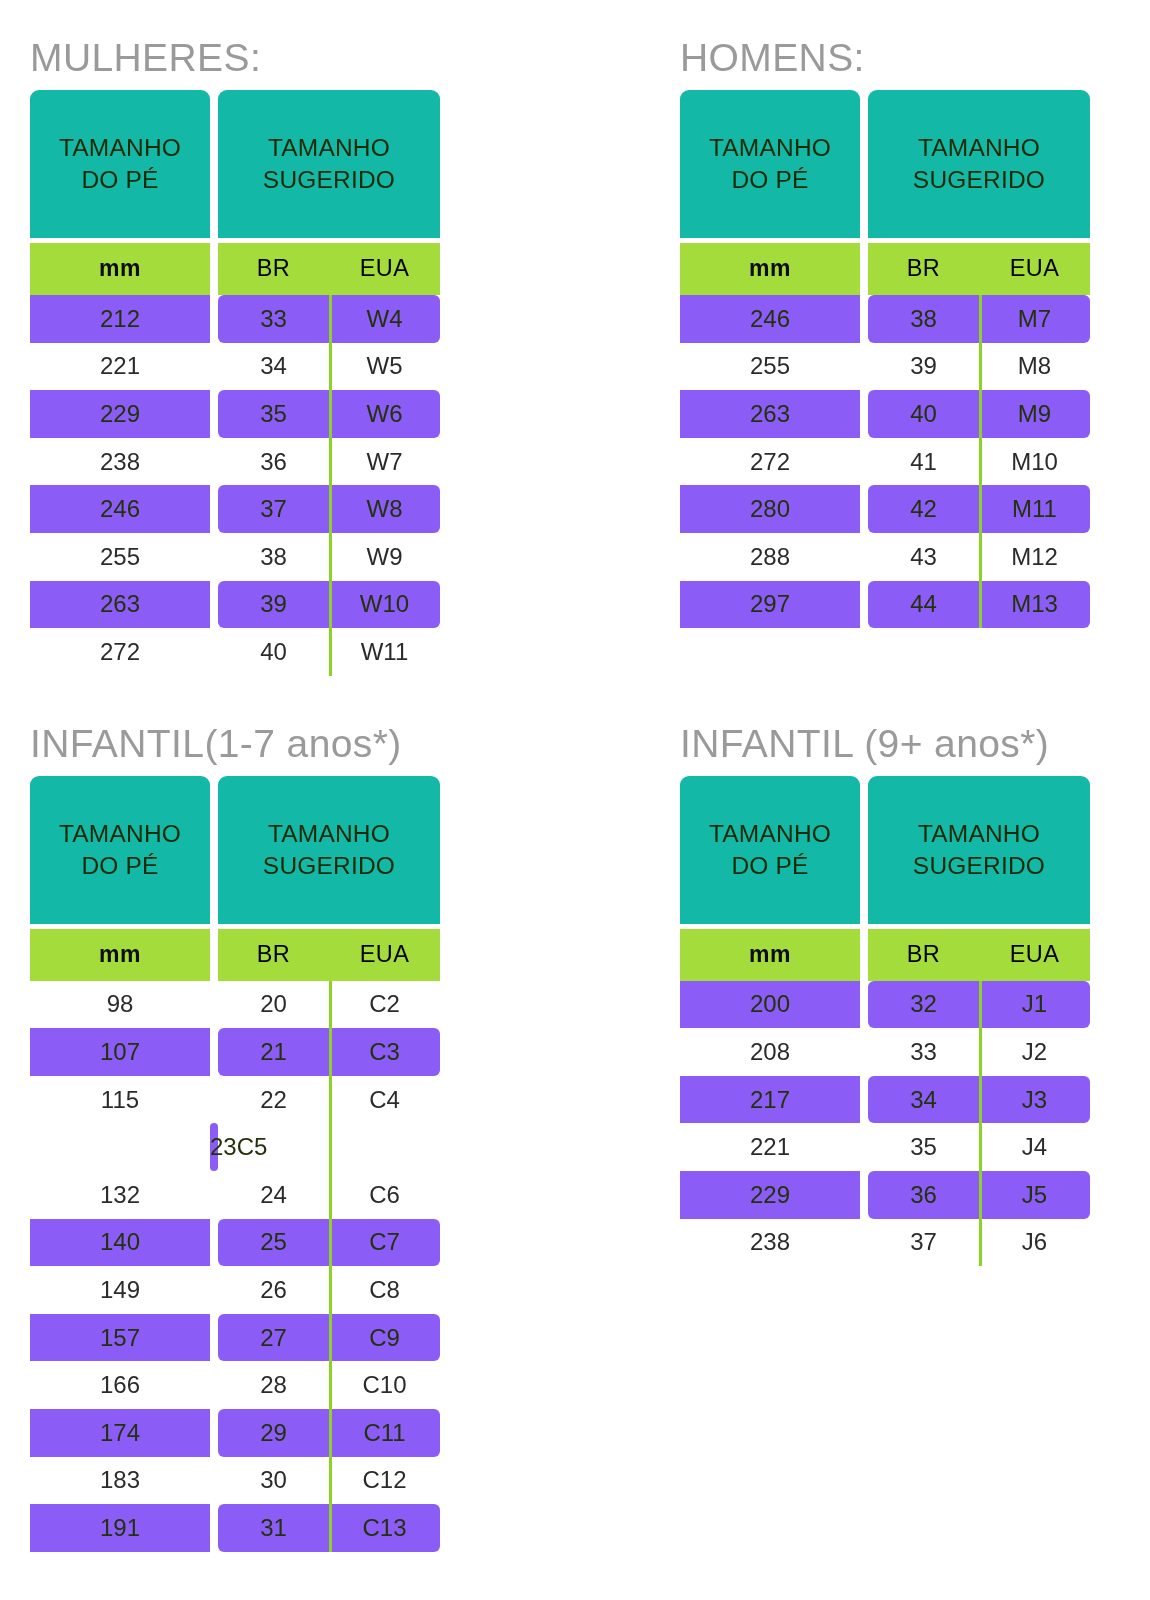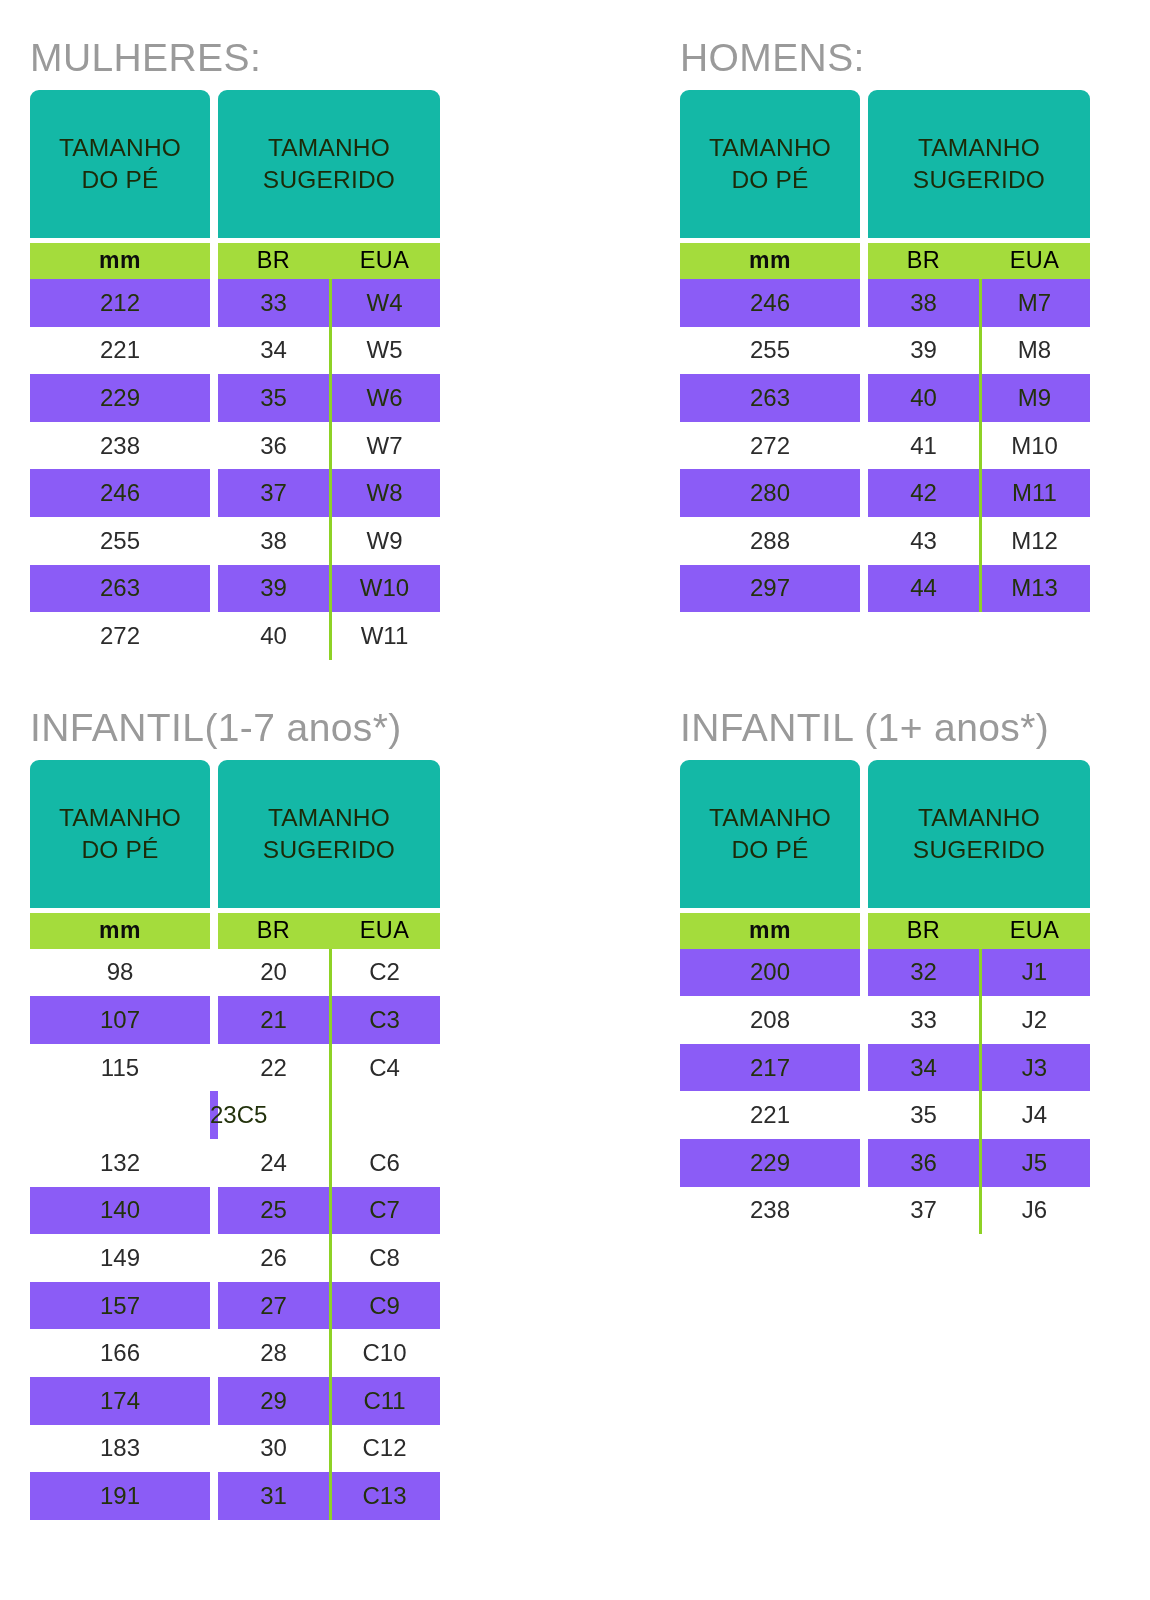--- a/index.html
+++ b/index.html
@@ -74,21 +74,21 @@
   .hdr-block.wide { border-radius: 9px 9px 0 0; }
 
   .hdr-gap { background: transparent; }
 
   
   .sub-band {
     margin-top: 5px;
   }
   .sub-left, .sub-right {
     background: #a4dc3c;
-    height: 36px;
+    height: 52px;
     display: flex;
     align-items: center;
   }
   .sub-left {
     justify-content: center;
   }
   .sub-left span {
     font-size: 23px;
     font-weight: bold;
     color: #0d0d0d;
@@ -120,20 +120,21 @@
     display: flex;
     align-items: center;
     justify-content: center;
     font-size: 24px;
     color: #2b2b2b;
   }
   .dgap { background: transparent; }
   .dcell-sugg {
     display: grid;
     grid-template-columns: 1fr 1fr;
+    border-radius: 6px;
   }
   .dcell-sugg span {
     display: flex;
     align-items: center;
     justify-content: center;
     font-size: 24px;
     color: #2b2b2b;
   }
 
   .drow.odd .dcell-mm,
@@ -442,21 +443,21 @@
               <div class="dcell-sugg">
                 <span>31</span>
                 <span>C13</span>
               </div>
             </div>
           </div>
       </div>
     </div>
 
     <div class="cell-right">
-      <div class="chart-title">INFANTIL (1+ anos*)</div>
+      <div class="chart-title">INFANTIL (9+ anos*)</div>
       <div class="size-table">
         <div class="t-row">
           <div class="hdr-block">TAMANHO<br>DO PÉ</div>
           <div class="hdr-gap"></div>
           <div class="hdr-block wide">TAMANHO<br>SUGERIDO</div>
         </div>
         <div class="t-row sub-band">
           <div class="sub-left">
               <span>mm</span>
             </div>

